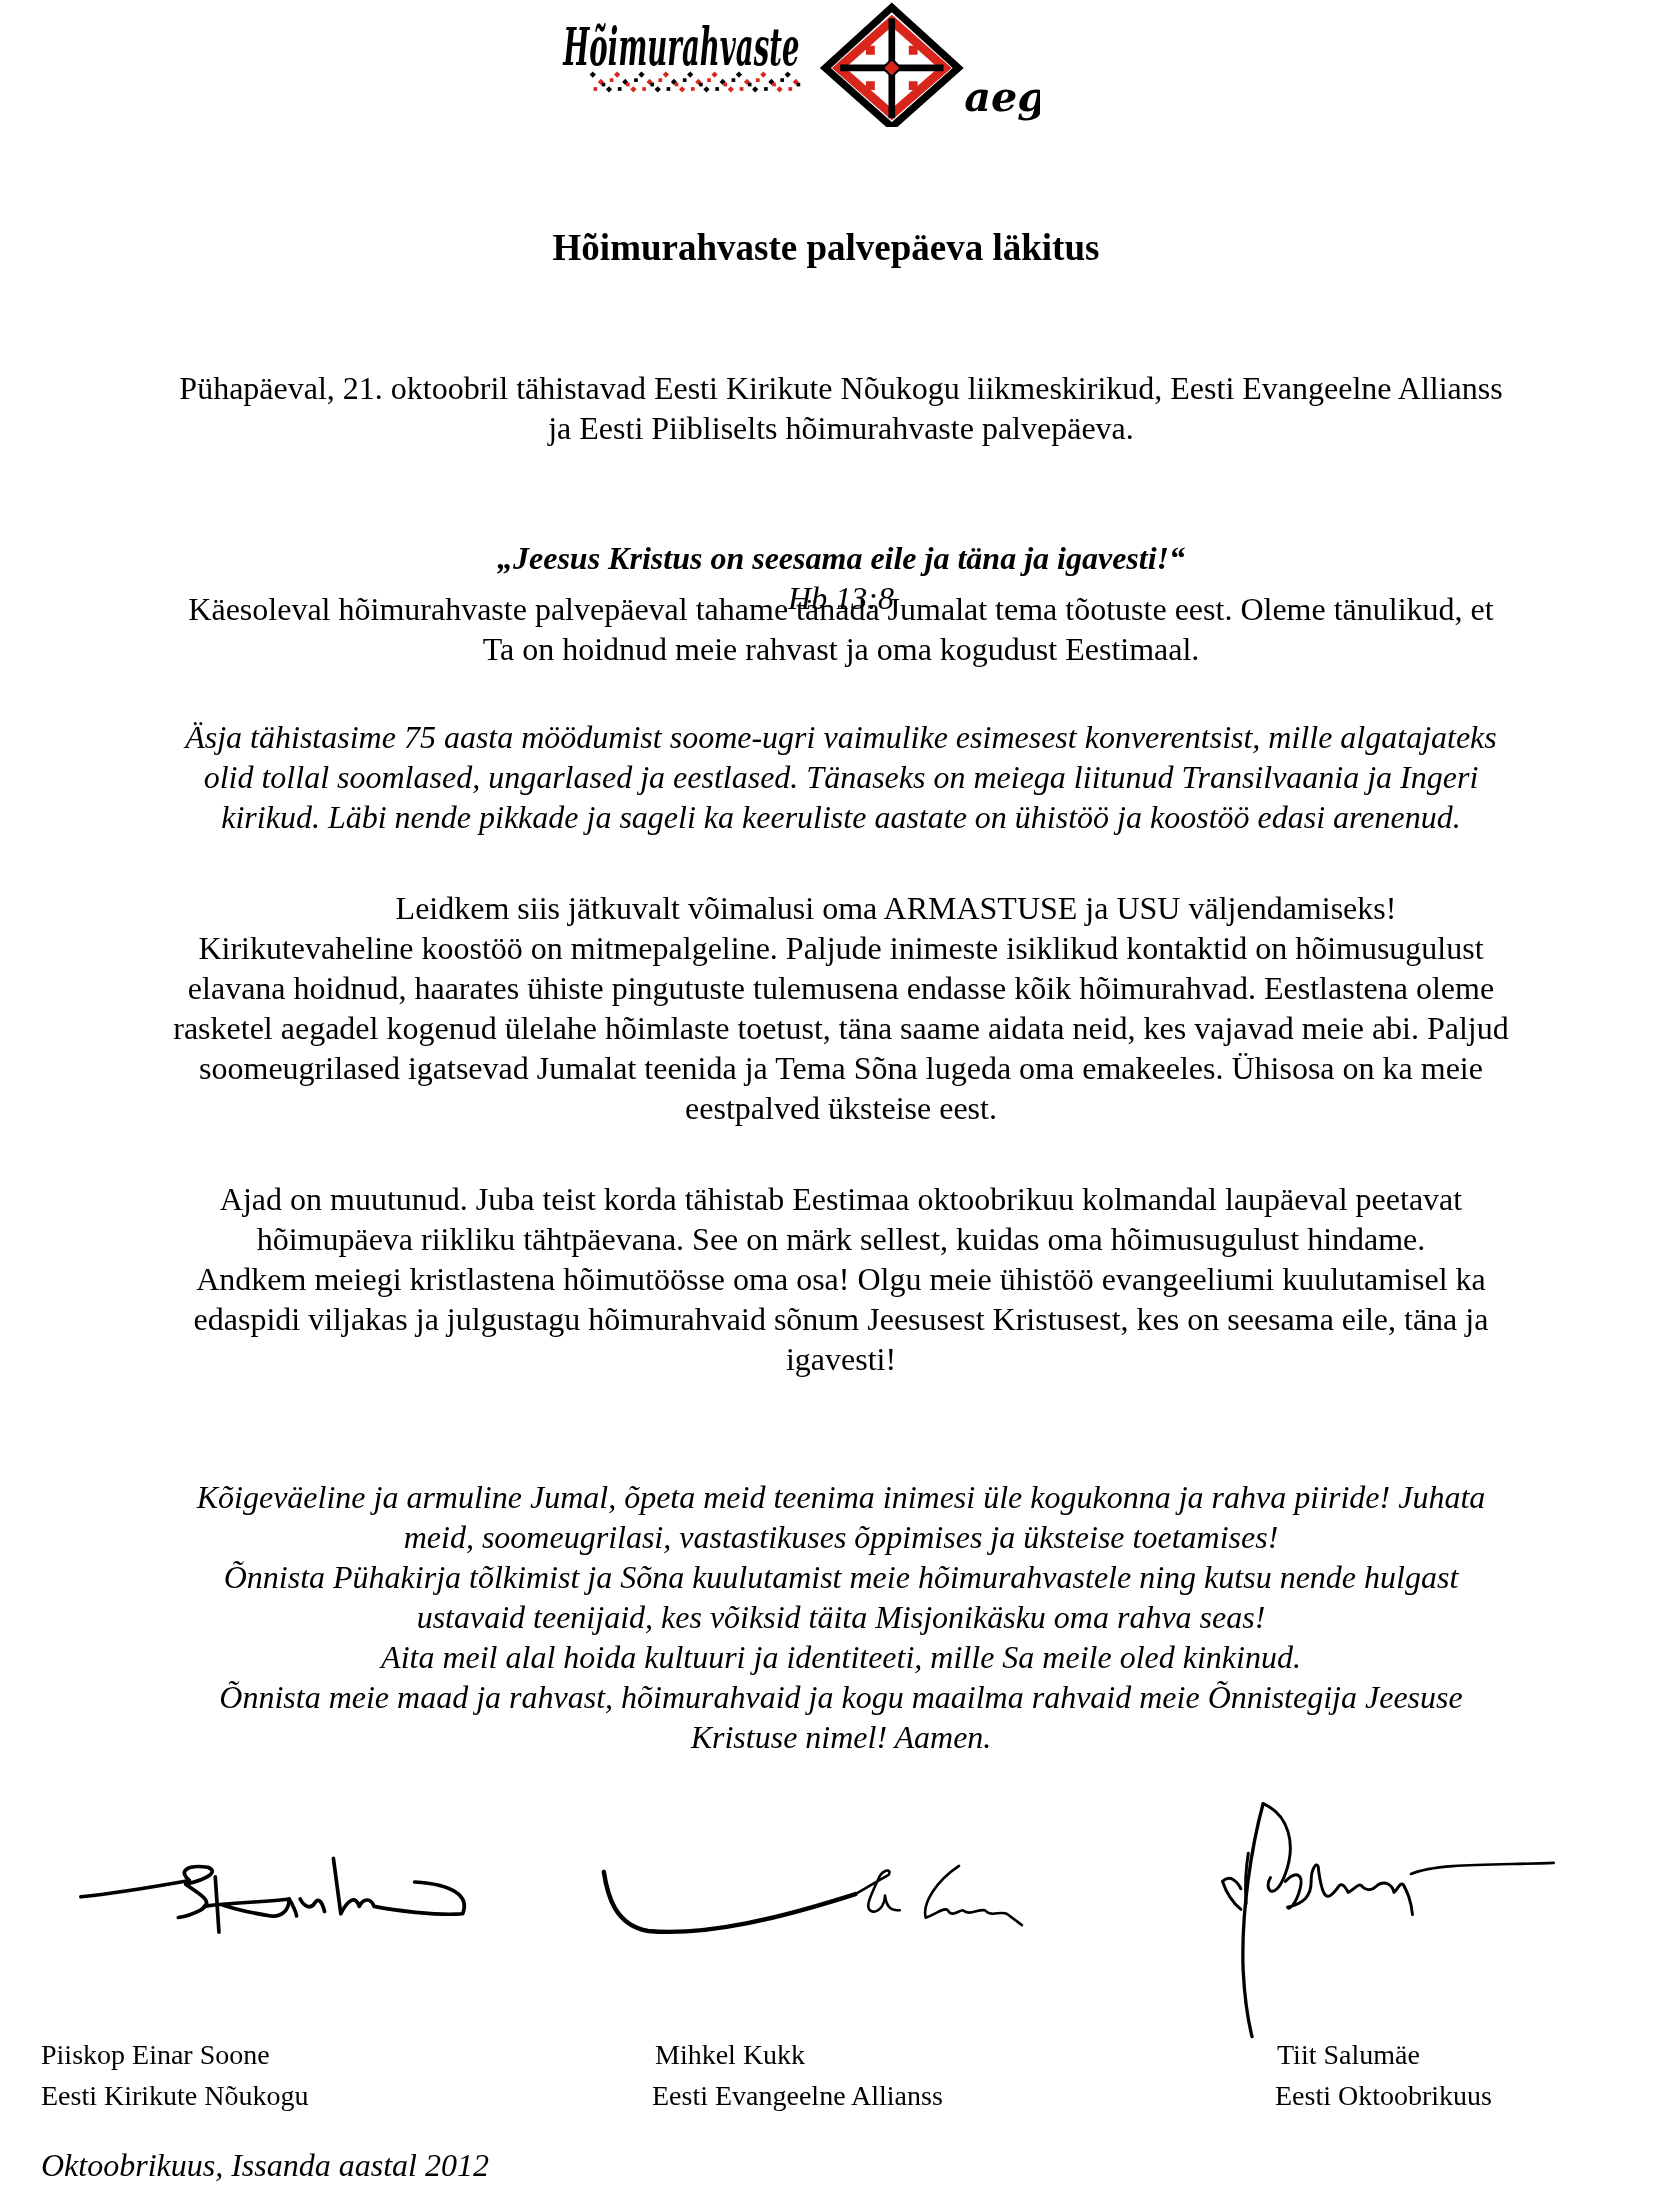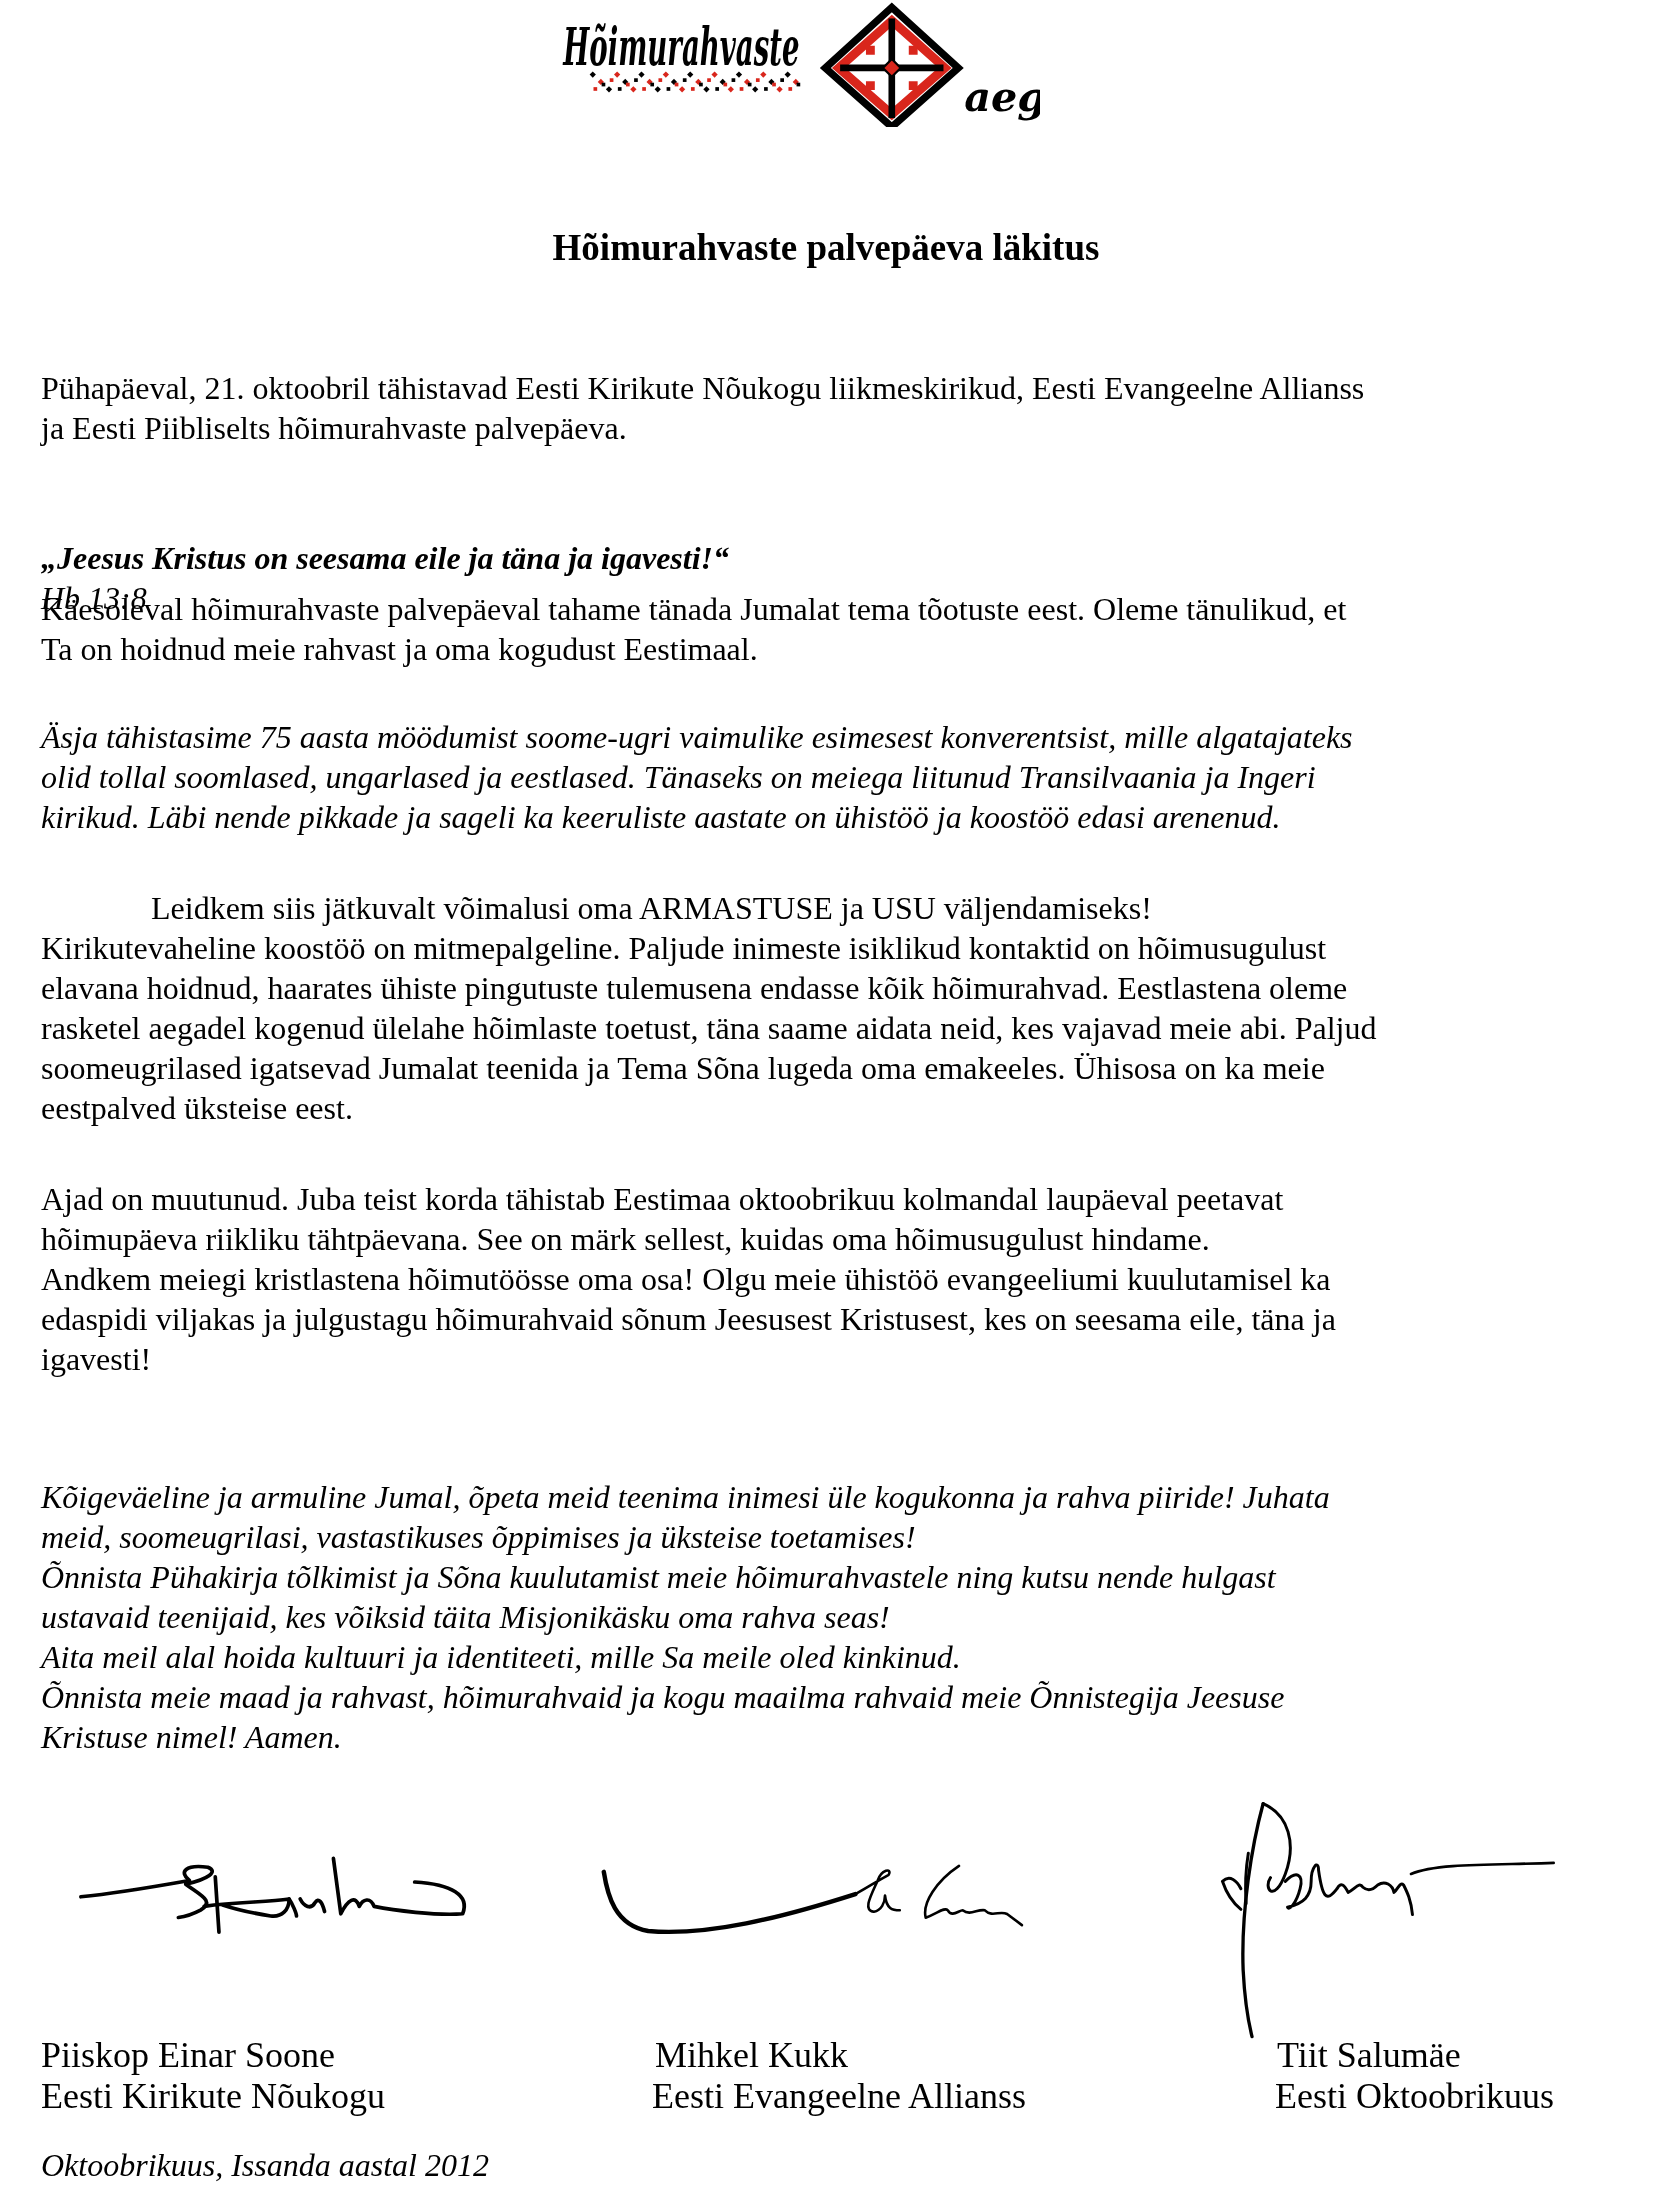--- a/index.html
+++ b/index.html
@@ -8,30 +8,30 @@
     font-family: "Liberation Serif", "DejaVu Serif", serif;
     color: #000000;
   }
   .logo { position: absolute; left: 559px; top: 0; width: 481px; height: 127px; }
   .title {
     position: absolute; left: 0; width: 1652px; top: 226px; text-align: center;
     font-size: 37px; font-weight: bold; line-height: 44px; margin: 0;
   }
   .body-text {
     position: absolute; left: 41px; width: 1600px;
-    font-size: 32px; line-height: 40px;
+    font-size: 32px; line-height: 40px; text-align: center;
   }
   .p { margin: 0; white-space: pre-line; }
   .italic { font-style: italic; margin-top: 40px; }
   .bi { font-style: italic; font-weight: bold; }
   .indent { padding-left: 110px; }
   .underline { text-decoration: underline; text-underline-offset: 4.4px; text-decoration-thickness: 2.2px; }
   .sig { position: absolute; }
   .signer-name, .signer-org {
-    position: absolute; font-size: 36px; line-height: 40px; white-space: nowrap;
+    position: absolute; font-size: 28px; line-height: 40px; white-space: nowrap;
   }
   .closing { position: absolute; left: 41px; top: 2145px; font-size: 32px; line-height: 40px; font-style: italic; }
 </style>
 </head>
 <body>
 
 <div class="logo">
   <svg width="481" height="127" viewBox="0 0 650 172">
 
     <g>

